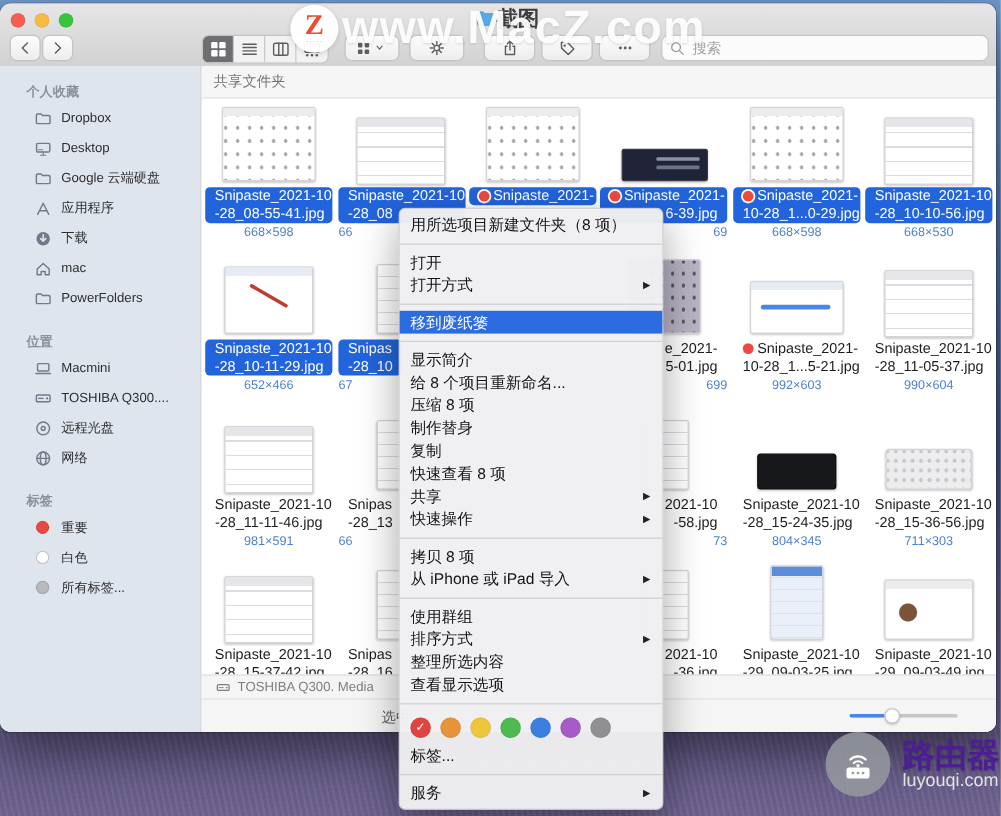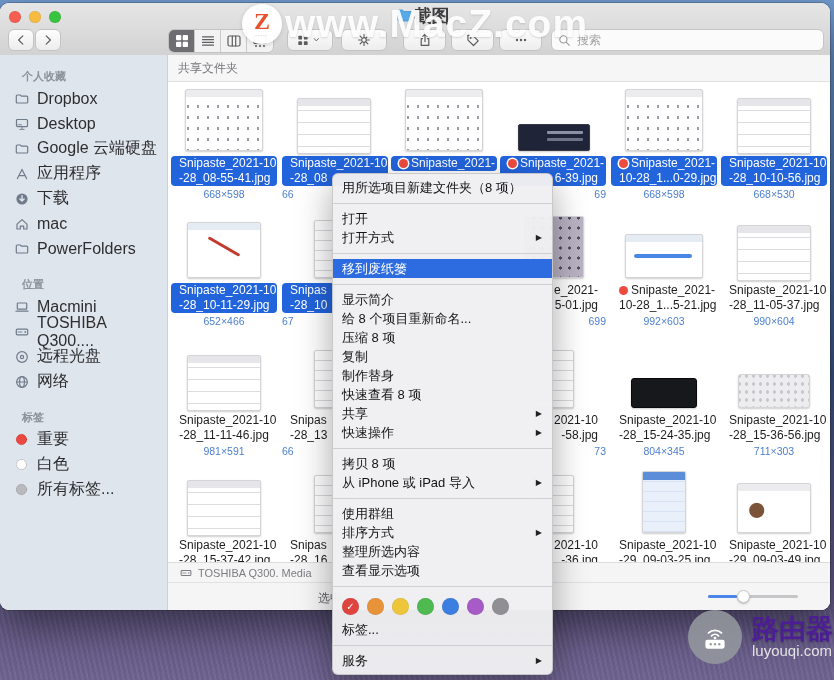--- a/index.html
+++ b/index.html
@@ -40,21 +40,21 @@
   .searchbox{position:absolute;left:551px;top:2px;width:273px;height:22px;box-sizing:border-box;
     background:#fbfbfb;border:1px solid #c6c6c6;border-radius:6px;display:flex;align-items:center;padding:0 6px;gap:4px;color:#9a9a9e;}
   .searchbox input{border:none;outline:none;background:transparent;font-size:12px;width:100%;
     font-family:"Liberation Sans","DejaVu Sans",sans-serif;color:#737373;}
   .searchbox input::placeholder{color:#a2a2a6;}
   
   .main{position:absolute;left:0;top:52px;right:0;bottom:0;display:flex;border-radius:0 0 9px 9px;overflow:hidden;}
   .sidebar{width:168px;box-sizing:border-box;background:#dfe5ec;border-right:1px solid #cfcfd2;padding-top:10px;overflow:hidden;}
   .sb-header{font-size:11px;color:#8b909a;font-weight:bold;padding:0 0 2px 22px;margin-top:4px;}
   .sb-header + .sb-header, .sb-item + .sb-header{margin-top:16px;}
-  .sb-item{height:25px;display:flex;align-items:center;gap:7px;padding-left:13px;font-size:16px;color:#2e2e30;}
+  .sb-item{height:25px;display:flex;align-items:center;gap:7px;padding-left:27px;font-size:11px;color:#2e2e30;}
   .sb-ic{width:17px;height:16px;display:flex;align-items:center;justify-content:center;color:#6f7b8a;flex:none;}
   
   .content{flex:1;position:relative;background:#fff;overflow:hidden;}
   .band{height:26px;line-height:26px;padding-left:10px;font-size:12px;color:#76767a;background:#f6f6f7;border-bottom:1px solid #e2e2e3;}
   .frow{position:absolute;left:1px;display:flex;width:670px;}
   .fcell{width:110px;flex:none;display:flex;flex-direction:column;align-items:center;}
   .thumbwrap{height:66px;display:flex;align-items:flex-end;justify-content:center;width:100%;}
   .t{background:#fff;border:1px solid #d5d5d8;border-radius:2px;box-shadow:0 1px 2px rgba(0,0,0,.2);box-sizing:border-box;position:relative;}
   .t.icons{width:78px;height:62px;background-image:linear-gradient(180deg,#ececef 0 7px,transparent 7px),radial-gradient(#9a9aa2 1.2px,transparent 1.4px);background-size:100% 100%,10px 11px;background-position:0 0,7px 11px;}
   .t.icons-dark{width:60px;height:62px;background-color:#b9b3c4;background-image:radial-gradient(#54505e 1.3px,transparent 1.5px);background-size:9px 10px;background-position:4px 6px;}
@@ -658,24 +658,24 @@
     <div class="mi">
       <span>显示简介</span>
     </div>
     <div class="mi">
       <span>给 8 个项目重新命名...</span>
     </div>
     <div class="mi">
       <span>压缩 8 项</span>
     </div>
     <div class="mi">
+      <span>制作替身</span>
+    </div>
+    <div class="mi">
       <span>复制</span>
-    </div>
-    <div class="mi">
-      <span>制作替身</span>
     </div>
     <div class="mi">
       <span>快速查看 8 项</span>
     </div>
     <div class="mi">
       <span>共享</span>
       <span class="arr">▶</span>
     </div>
     <div class="mi">
       <span>快速操作</span>

